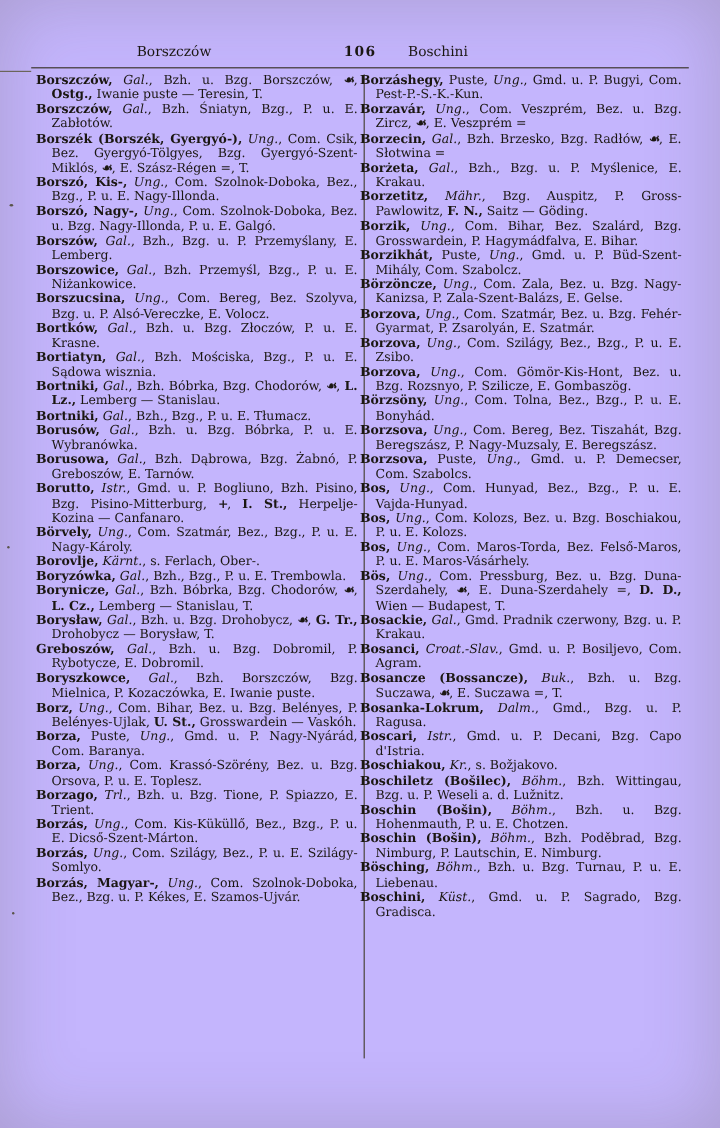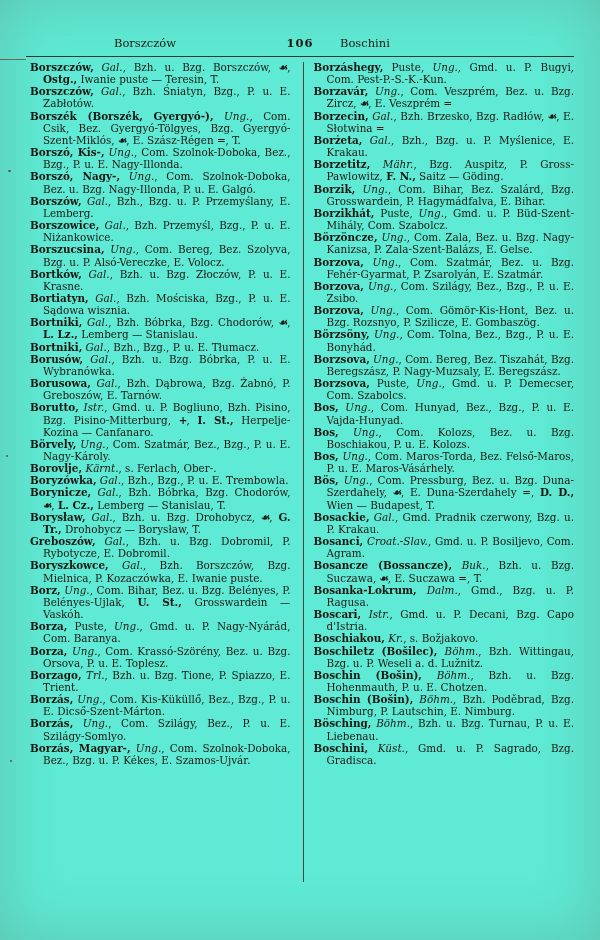--- a/index.html
+++ b/index.html
@@ -5,21 +5,21 @@
   html,body{margin:0;padding:0;}
   body{
     width:600px;height:940px;
     background:#b8b4ac;
     font-family:"DejaVu Serif","Liberation Serif",serif;
     overflow:hidden;
   }
   .page{
     position:relative;
     width:600px;height:940px;
-    background:#5eead4;
+    background:#c4b5fd;
     box-shadow:inset 0 0 60px rgba(90,85,70,0.25);
     color:#1b1712;
     text-decoration:underline;
   }
   .page-header{
     position:absolute;top:36px;left:30px;right:30px;
     display:flex;align-items:baseline;
     font-size:11.5px;
   }
   .hdr-left{flex:1;text-align:center;}
@@ -40,21 +40,21 @@
   .content{
     position:absolute;top:61px;left:30px;right:26px;
     display:flex;
   }
   .column{
     width:268px;
     font-size:10.4px;
     line-height:12.15px;
     text-align:justify;
   }
-  .column.left{margin-right:23px;}
+  .column.left{margin-right:2px;}
   .entry{
     margin:0;
     padding-left:13px;
     text-indent:-13px;
   }
   .b{font-weight:bold;}
   .i{font-style:italic;}
   .sym{font-weight:bold;letter-spacing:-1px;}
   .speck{position:absolute;background:#5a544a;border-radius:50%;}
 </style>

